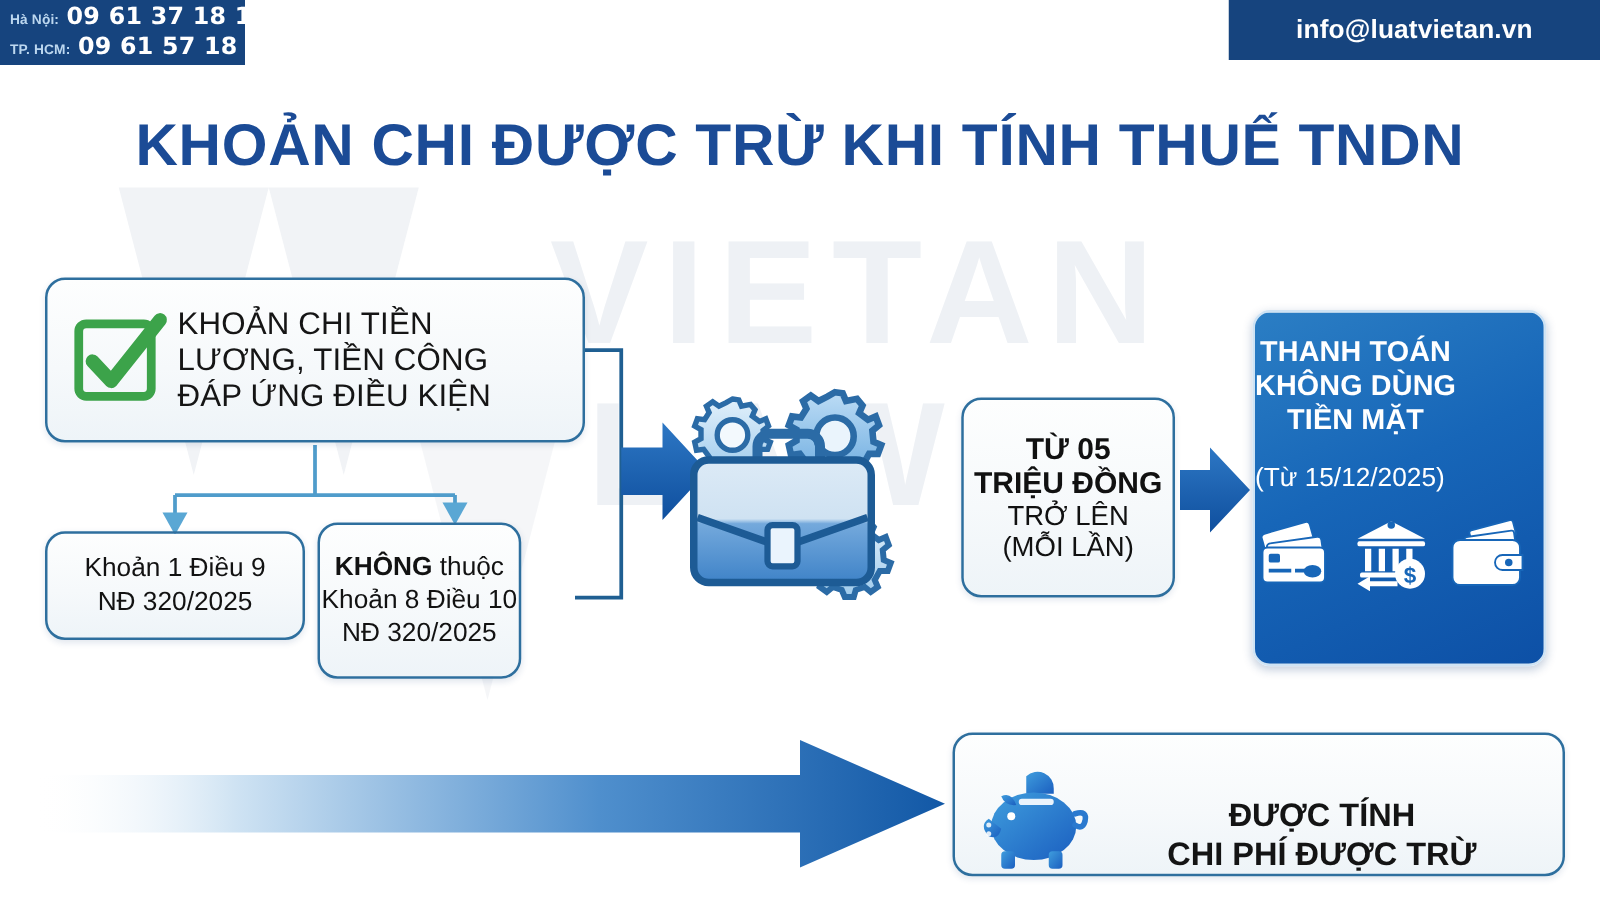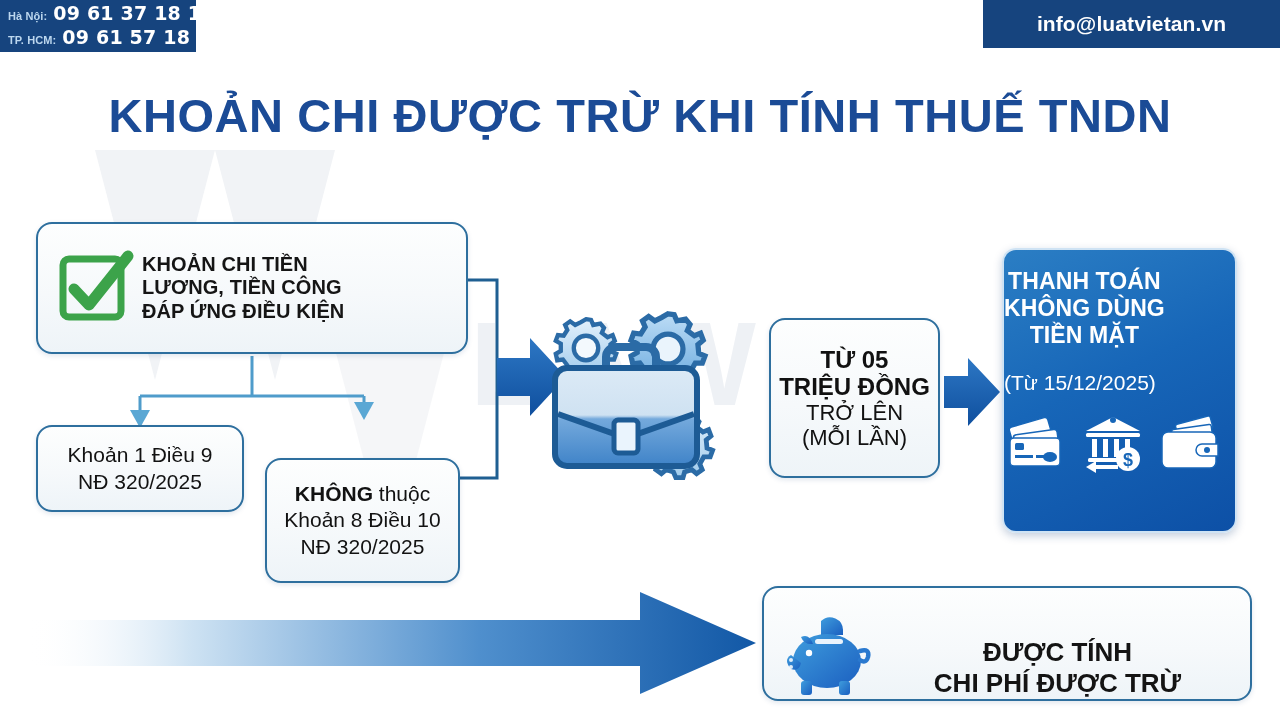--- a/index.html
+++ b/index.html
@@ -62,27 +62,27 @@
     background:linear-gradient(180deg,#fdfefe 0%,#f6f9fb 55%,#eef4f8 100%);
     border:2px solid #2e6f9e;border-radius:16px;
     box-shadow:0 2px 5px rgba(30,70,120,.13);
   }
 
   
   #box-salary{left:36px;top:222px;width:432px;height:132px;
     display:flex;align-items:center;padding:0 10px 0 16px;}
   #check-icon{flex:0 0 auto;width:82px;height:82px;position:relative;}
   #box-salary-text{
-    margin-left:6px;color:#151515;font-size:20px;font-weight:700;
+    margin-left:6px;color:#151515;font-size:25px;font-weight:400;
     line-height:1.16;letter-spacing:.005em;white-space:pre-line;
   }
 
   
   #box-k1{left:36px;top:425px;width:208px;height:87px;}
-  #box-k8{left:265px;top:418px;width:195px;height:125px;margin-top:40px;}
+  #box-k8{left:254px;top:418px;width:163px;height:125px;}
   .smallbox-text{
     position:absolute;inset:0;display:flex;flex-direction:column;
     align-items:center;justify-content:center;
     color:#121212;font-size:21px;line-height:1.26;text-align:center;
   }
   .smallbox-text b{font-weight:700;}
   .smallbox-text .ln{white-space:nowrap;}
 
   
   #box-amount{left:769px;top:318px;width:171px;height:160px;}
@@ -127,20 +127,21 @@
   #gears-brief{position:absolute;left:528px;top:296px;width:205px;height:205px;}
 </style>
 </head>
 <body>
 
 <div id="stage">
 
   <div class="wm-chev" id="wm-chev1"></div>
   <div class="wm-chev" id="wm-chev2"></div>
   <div class="wm-chev" id="wm-chev3"></div>
+  <div class="wm wm-text" id="wm-vietan">VIETAN</div>
   <div class="wm wm-text" id="wm-law">LAW</div>
 
   <div id="phone-bar">
     <div class="phone-row">
       <span class="phone-label">Hà Nội:</span>
       <span class="phone-num">09 61 37 18 18</span>
     </div>
     <div class="phone-row">
       <span class="phone-label">TP. HCM:</span>
       <span class="phone-num">09 61 57 18 18</span>

